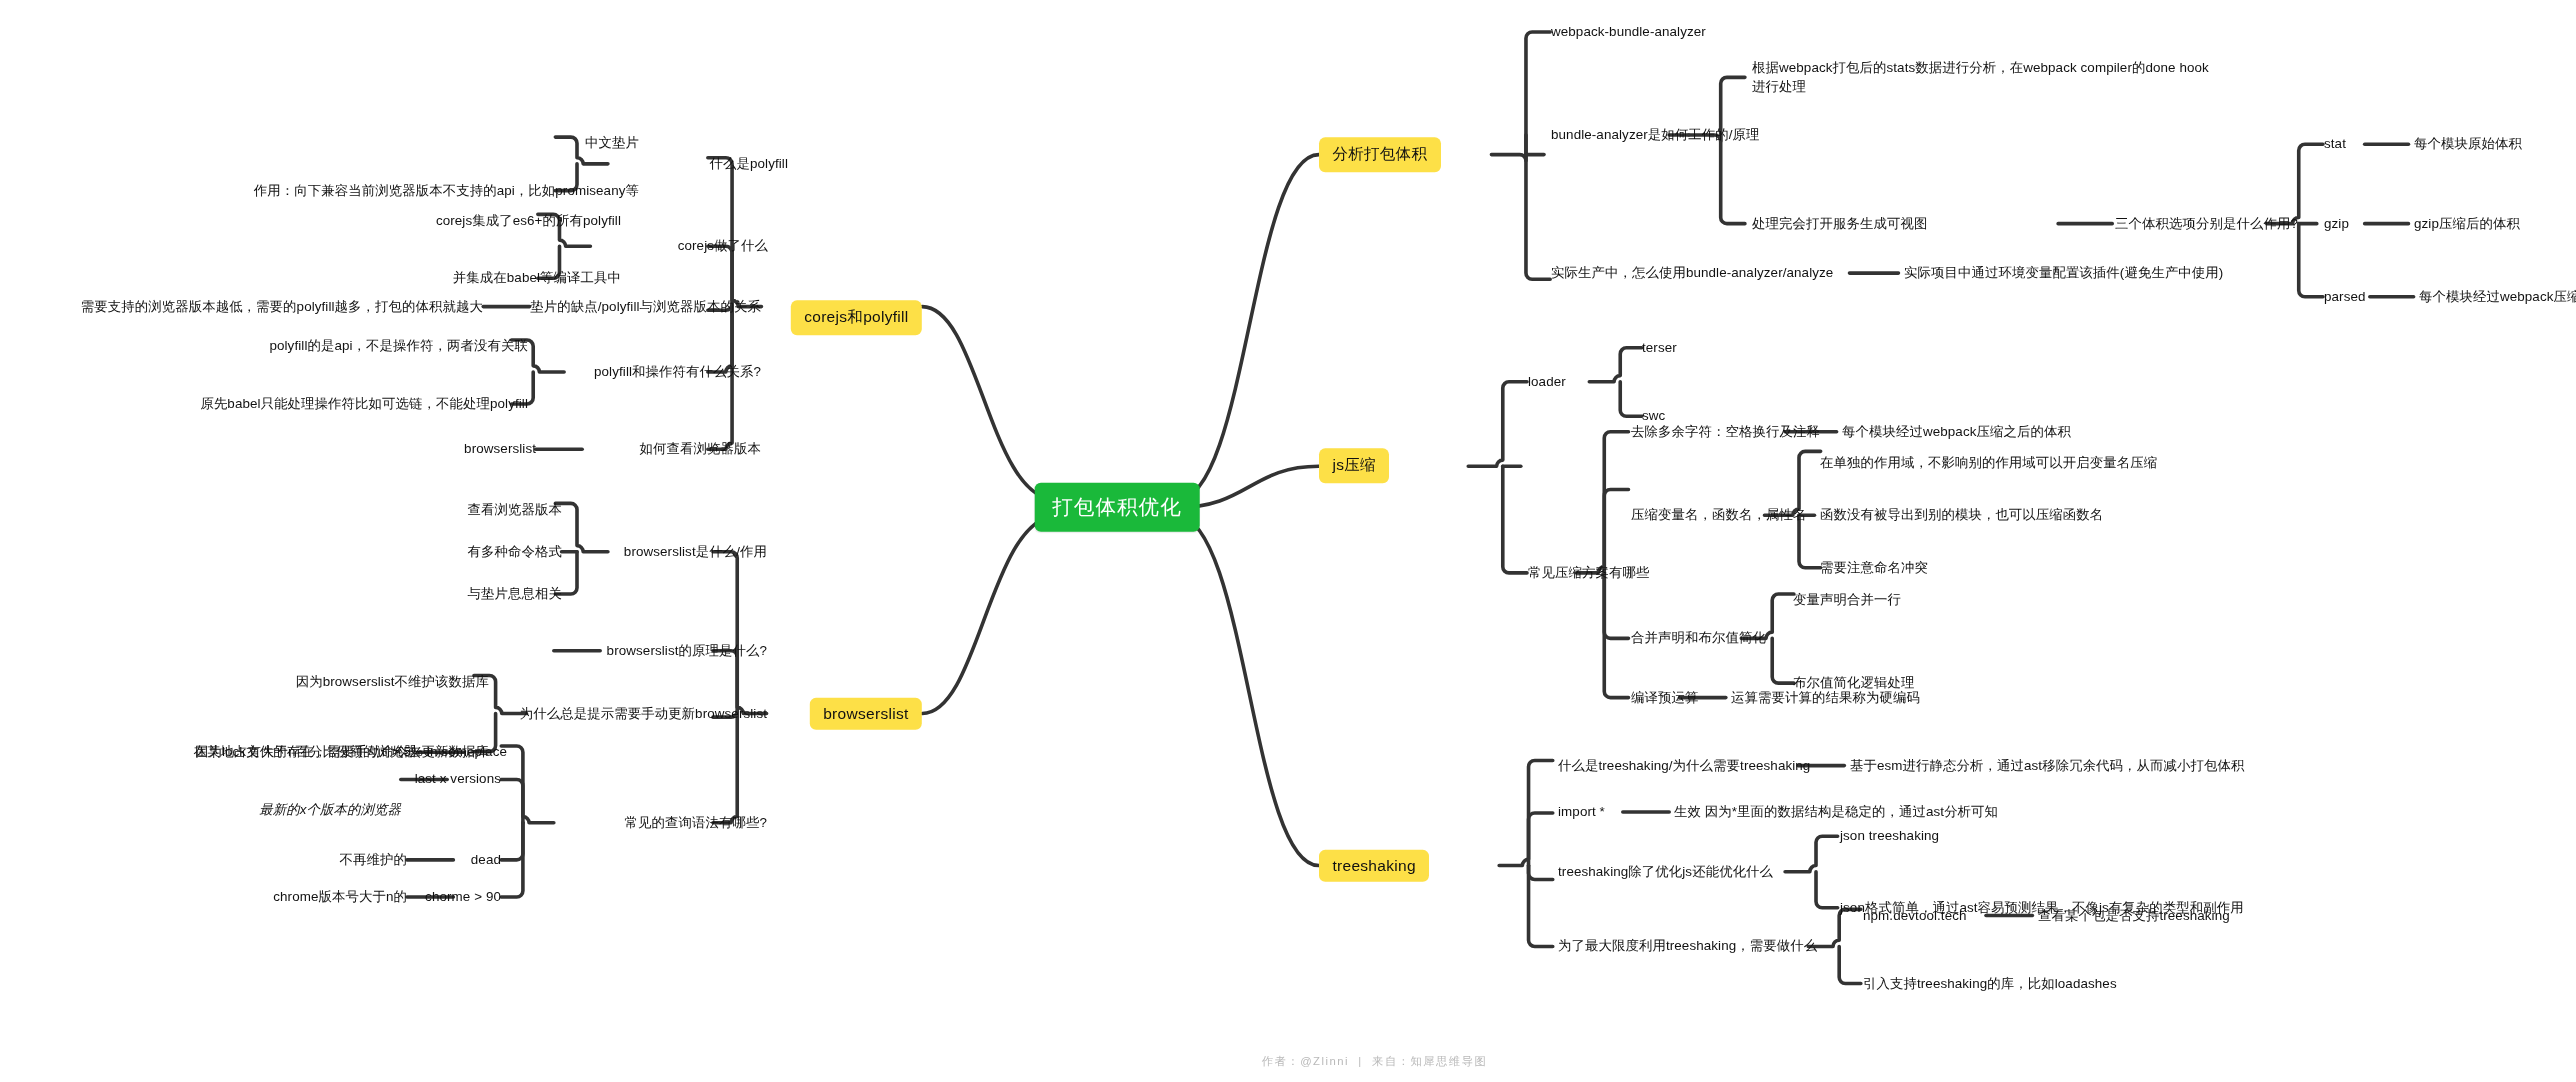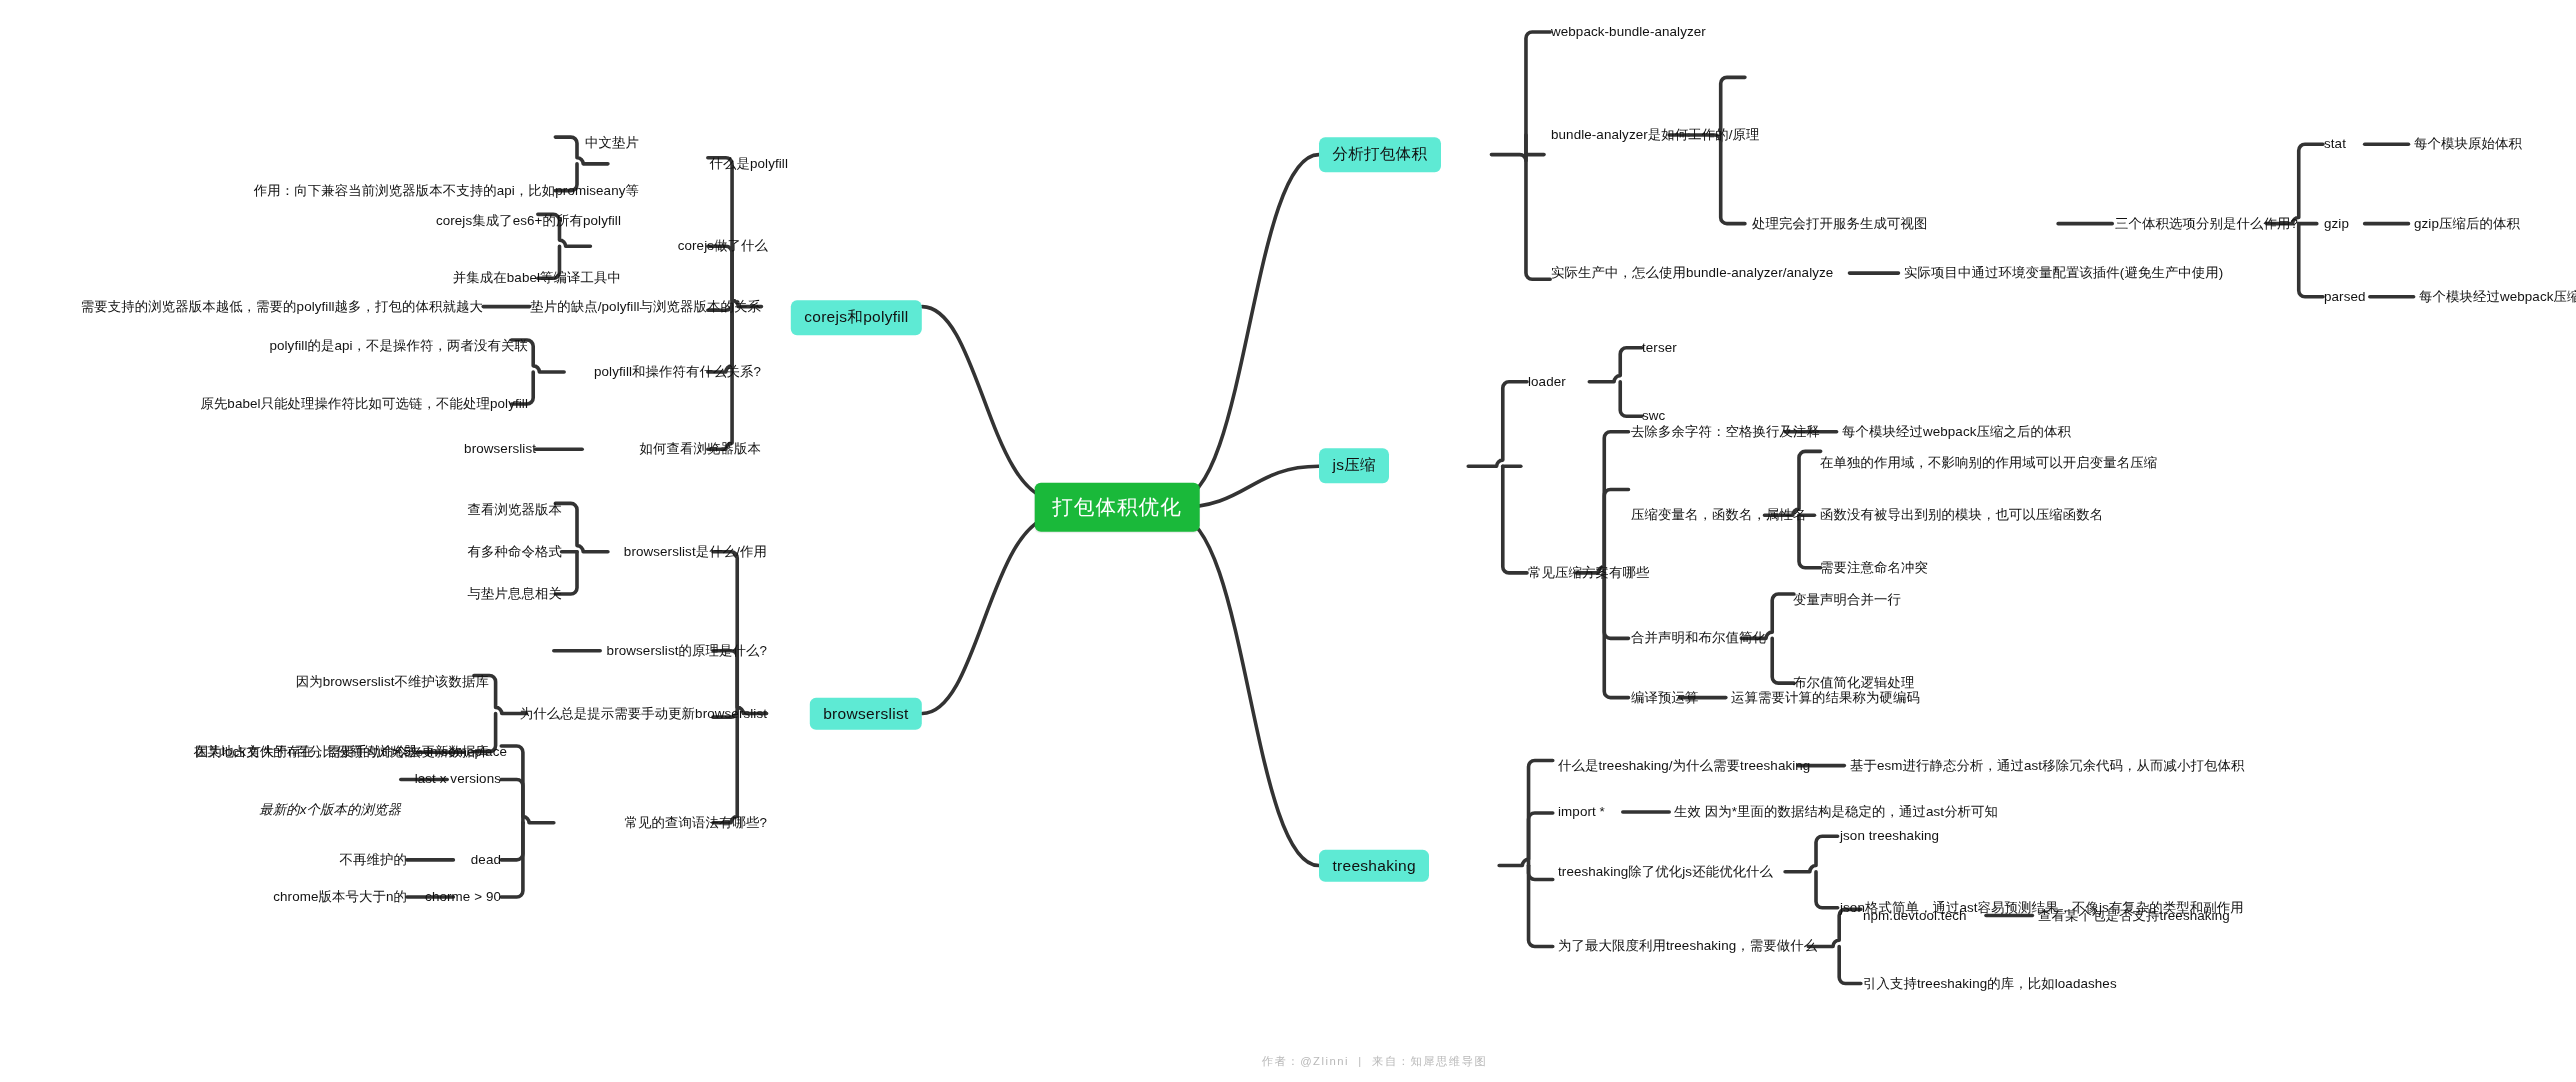--- a/index.html
+++ b/index.html
@@ -40,21 +40,21 @@
     border-radius:6.2px;
     font-size:20.6px;
     padding:10.3px 17.5px;
     letter-spacing:1px;
     box-shadow:0 0.5px 1px rgba(0,0,0,.08);
     transform:translate(-50%,-50%);
     white-space:pre;
   }
   .branch{
     position:absolute;
-    background:#5eead4;
+    background:#fde047;
     border-radius:6.2px;
     font-size:15.5px;
     padding:7.2px 13.4px;
     color:#111;
     white-space:pre;
     letter-spacing:0.3px;
   }
   .branch.mid{transform:translateY(-50%);}
   .branch.rmid{transform:translate(-100%,-50%);}
 
@@ -193,20 +193,22 @@
   </svg>
 
   <div class="root" style="left:1117px;top:507px;">打包体积优化</div>
 
   <div class="branch mid" style="left:1319px;top:155px;">分析打包体积</div>
 
   <div class="node mid" style="left:1551px;top:32px;">webpack-bundle-analyzer</div>
 
   <div class="node mid" style="left:1551px;top:135px;">bundle-analyzer是如何工作的/原理</div>
 
+  <div class="node mid two-line" style="left:1752px;top:77px;">根据webpack打包后的stats数据进行分析，在webpack compiler的done hook
+进行处理</div>
 
   <div class="node mid" style="left:1752px;top:224px;text-align:right;">处理完会打开服务生成可视图</div>
 
   <div class="node mid" style="left:2115px;top:224px;">三个体积选项分别是什么作用?</div>
 
   <div class="node mid" style="left:2324px;top:144px;">stat</div>
   <div class="node mid" style="left:2414px;top:144px;">每个模块原始体积</div>
 
   <div class="node mid" style="left:2324px;top:224px;">gzip</div>
   <div class="node mid" style="left:2414px;top:224px;">gzip压缩后的体积</div>

